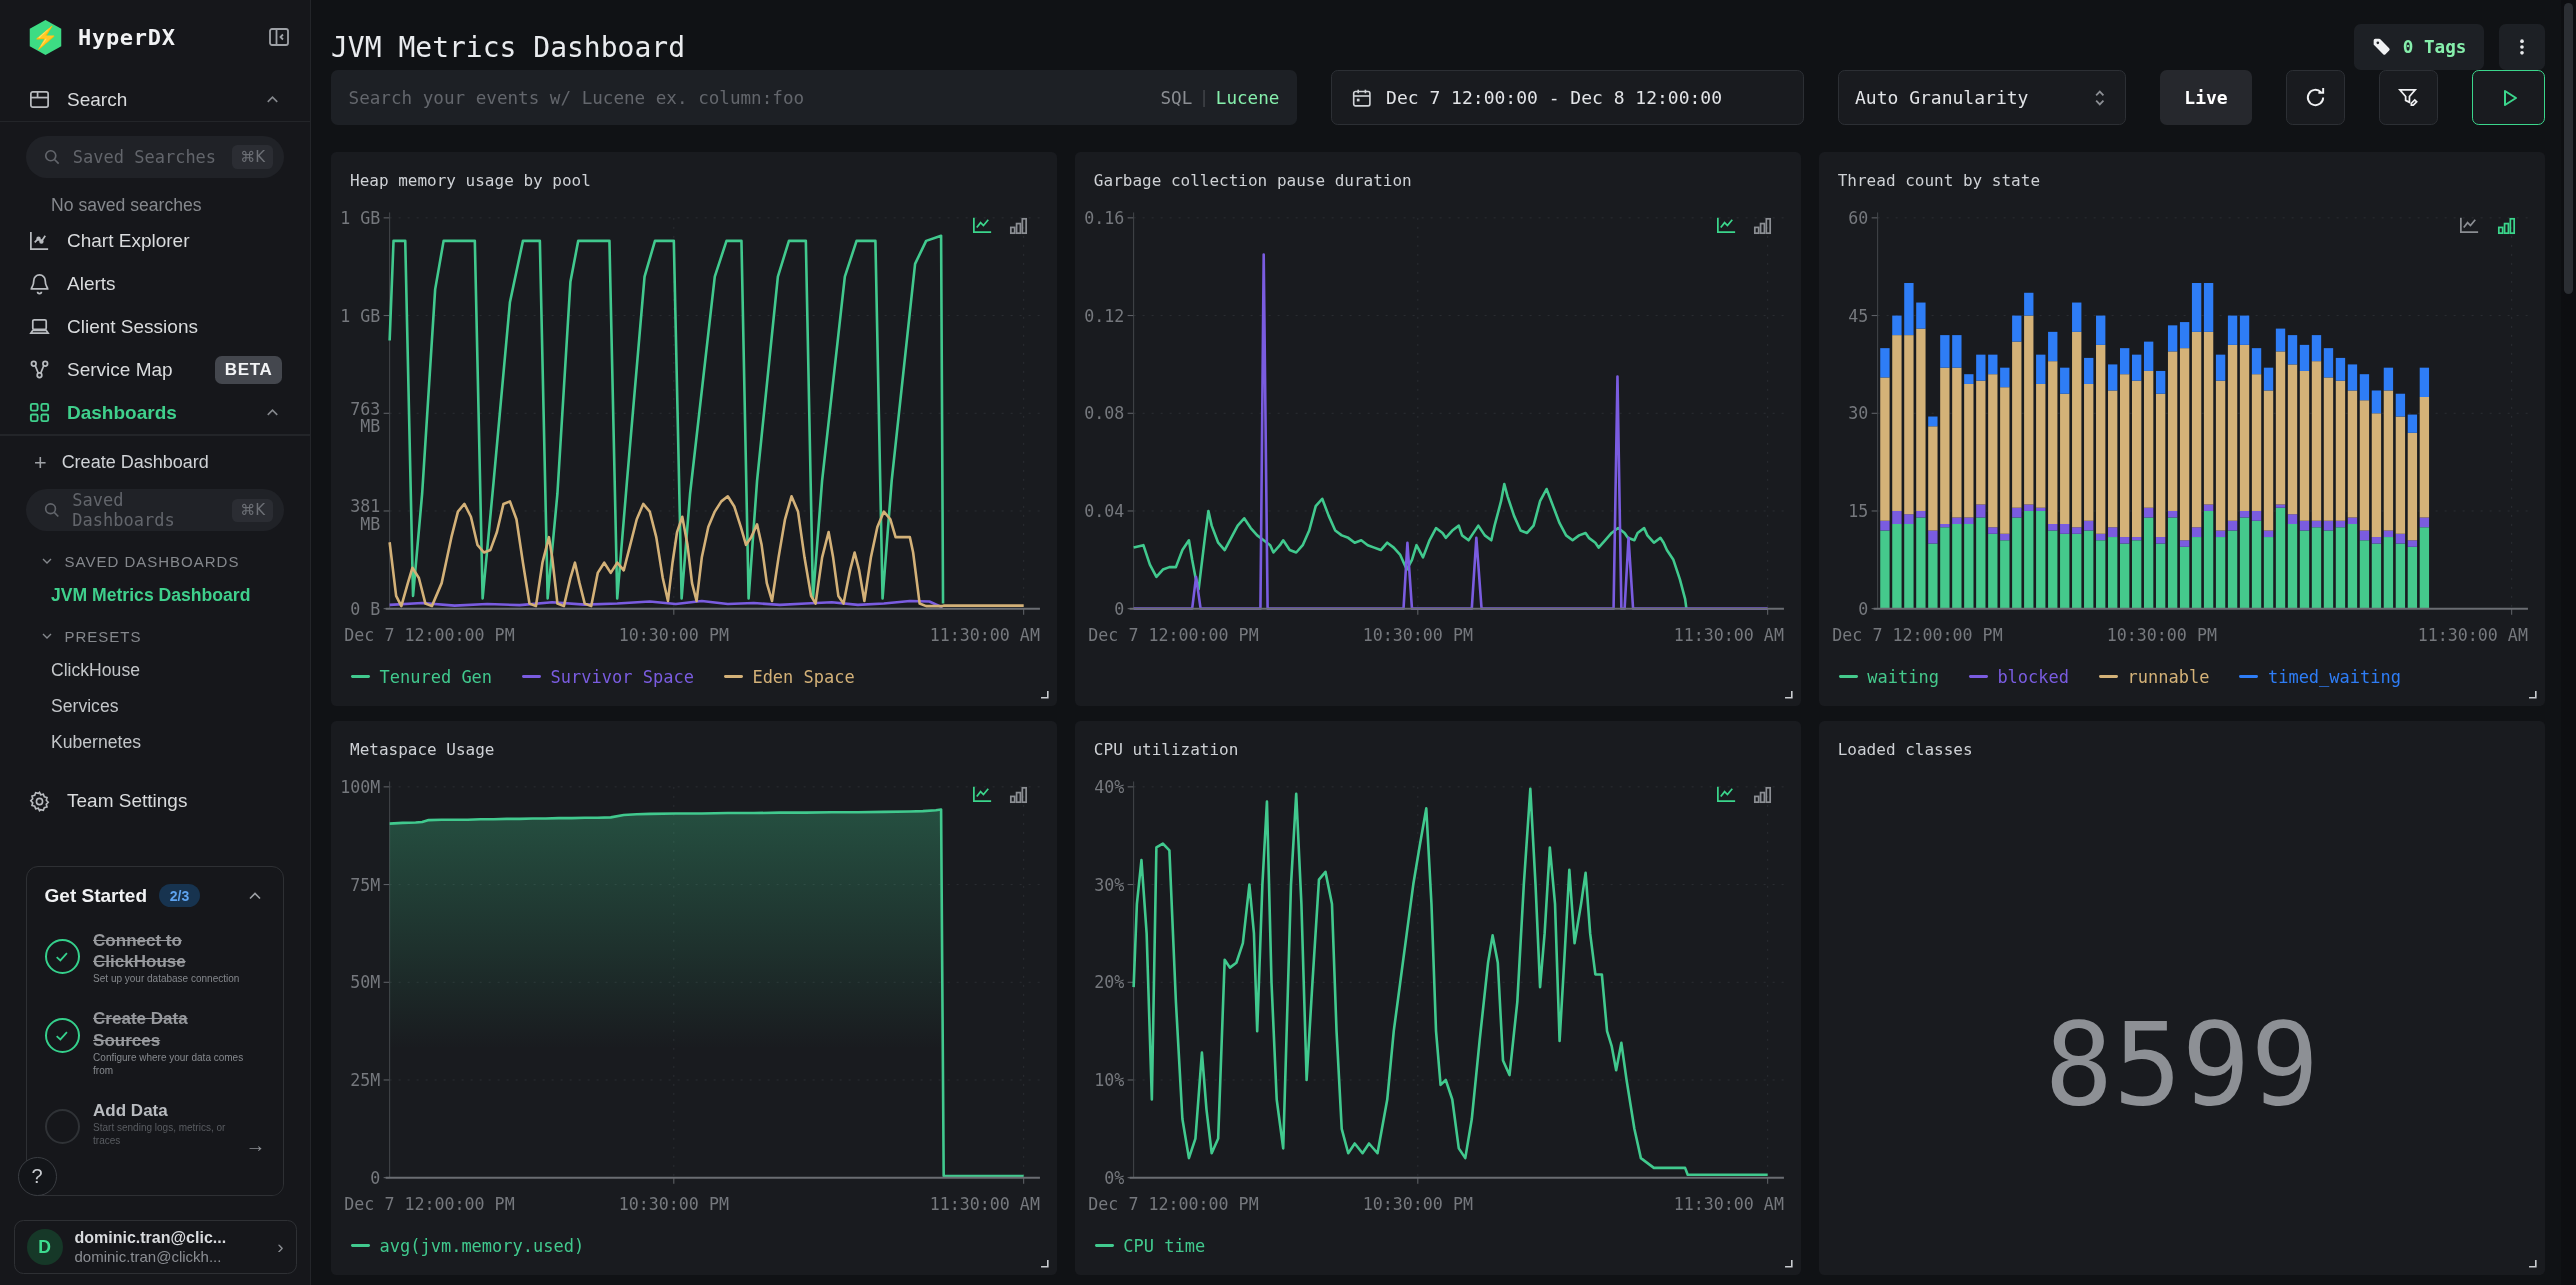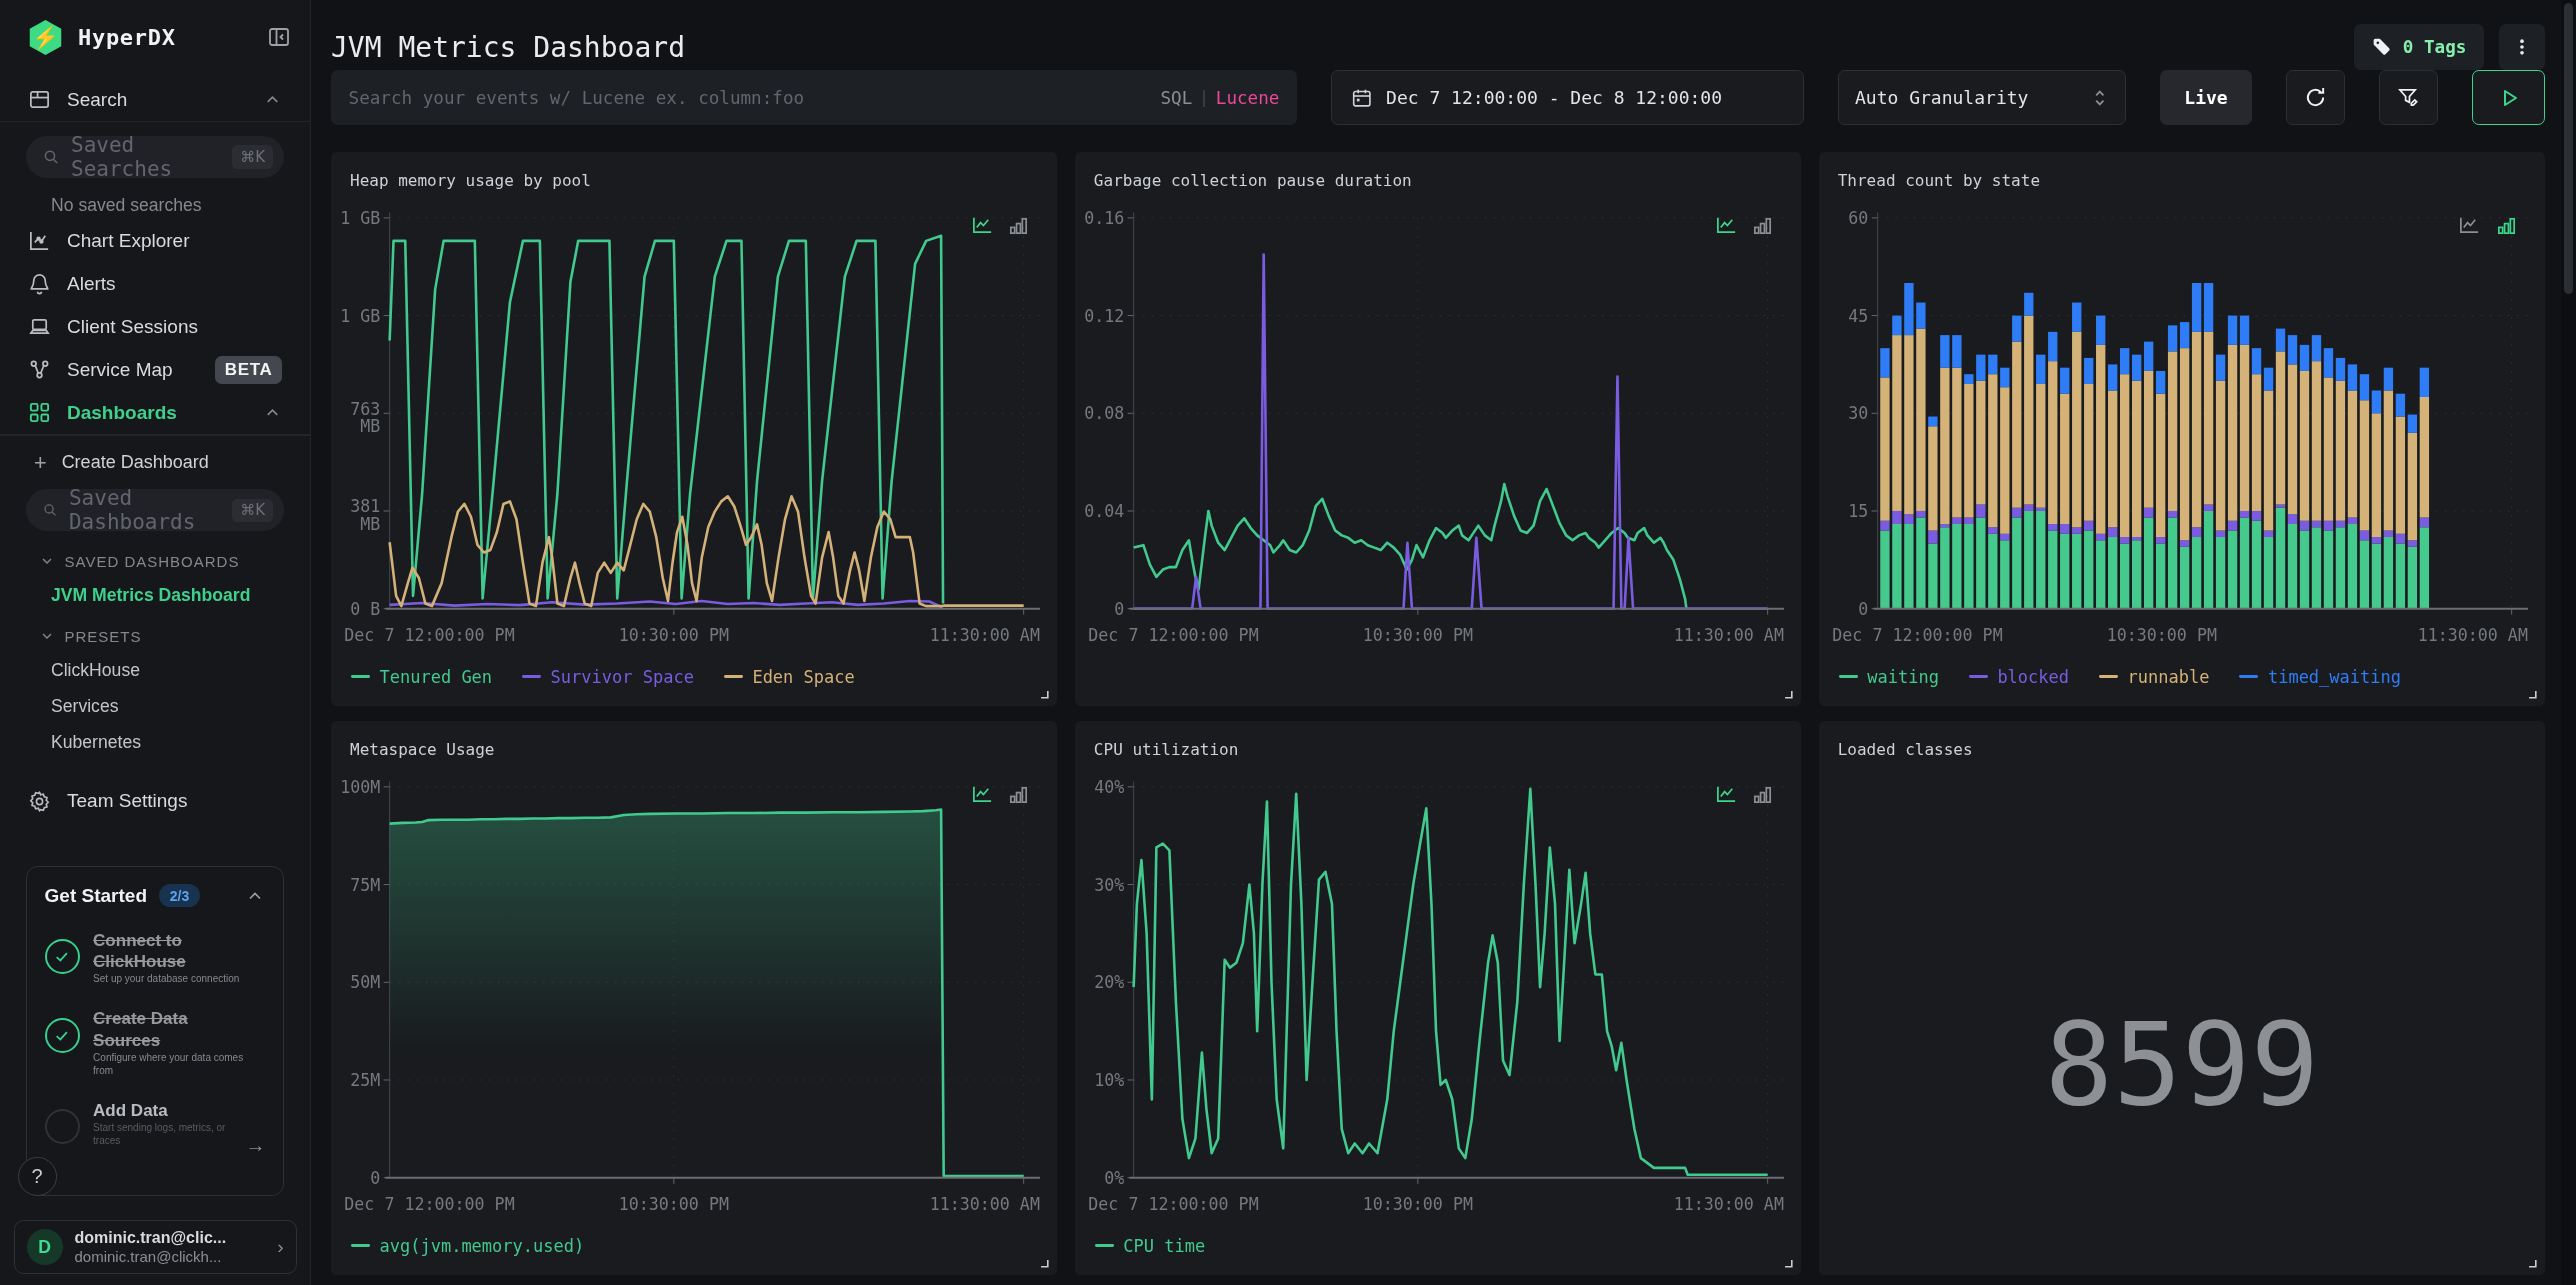--- a/index.html
+++ b/index.html
@@ -14,21 +14,21 @@
   .logo-hex { width:35px; height:35px; background:#3ddc84; border-radius:8px; display:flex; align-items:center; justify-content:center;
               clip-path:polygon(50% 0,95% 25%,95% 75%,50% 100%,5% 75%,5% 25%); }
   .logo-hex span { color:#0c2b18; font-size:21.6px; font-weight:bold; }
   .logo-text { font-family:"DejaVu Sans Mono", monospace; font-weight:bold; font-size:22px; color:#f1f2f4; margin-left:15px; letter-spacing:0.7px; }
   .collapse-btn { margin-left:auto; cursor:pointer; }
   .navrow { display:flex; align-items:center; gap:16px; padding:0 28px; height:43px; font-size:19px; color:#d9dbdd; cursor:pointer; }
   .navrow .chev { margin-left:auto; }
   .nav-icon { width:23px; height:23px; flex:0 0 23px; }
   .sb-divider { height:1.4px; background:#232529; margin:0; }
   .pill { margin:13.5px 26px 0 26px; height:42px; background:#202227; border-radius:21.6px; display:flex; align-items:center; padding:0 10.8px 0 16px; cursor:text; }
-  .pill .ph { font-family:"DejaVu Sans Mono", monospace; font-size:21px; color:#62656b; margin-left:10.8px; }
+  .pill .ph { font-family:"DejaVu Sans Mono", monospace; font-size:17px; color:#62656b; margin-left:10.8px; }
   .kbd { margin-left:auto; background:#2b2d33; border-radius:5.4px; padding:2.7px 8px; font-size:15px; color:#6d7076; font-family:"DejaVu Sans", sans-serif; }
   .muted-line { font-size:17.6px; color:#85888d; padding:17.6px 0 2.7px 51px; }
   .beta { margin-left:auto; background:#44474e; color:#f2f3f5; font-size:17px; font-weight:bold; letter-spacing:0.7px; padding:4px 9.5px; border-radius:6.8px; }
   .green { color:#3fd08c !important; }
   .navrow.active { font-weight:bold; }
   .create-row { display:flex; align-items:center; gap:15px; padding:16px 28px 2.7px 34px; font-size:18px; color:#cfd2d6; cursor:pointer; }
   .plus { font-size:21.6px; color:#9ea1a6; line-height:1; }
   .section-label { display:flex; align-items:center; gap:9.5px; padding:21.6px 28px 0 39px; font-size:15px; letter-spacing:1px; color:#85888d; cursor:pointer; }
   .dash-item { padding:15px 28px 0 51px; font-size:17.6px; color:#c3c6c9; cursor:pointer; }
   .dash-item.activedash { color:#3fd08c; font-weight:bold; }
@@ -68,21 +68,21 @@
               font-family:"DejaVu Sans Mono", monospace; font-size:17.6px; font-weight:bold; color:#86efac; cursor:pointer; }
   .kebab-btn { width:46px; height:46px; background:#1d2025; border-radius:6.8px; display:flex; align-items:center; justify-content:center; cursor:pointer; }
 
   .controls-row { display:flex; gap:34px; padding-right:16px; height:55px; }
   .search-box { flex:1; background:#1d2025; border-radius:6.8px; display:flex; align-items:center; padding:0 17.6px; }
   .search-box input { background:transparent; border:none; outline:none; flex:1; font-family:"DejaVu Sans Mono", monospace; font-size:17.6px; color:#cfd2d6; }
   .search-box input::placeholder { color:#63666c; }
   .mode { font-family:"DejaVu Sans Mono", monospace; font-size:17.6px; }
   .mode.sql { color:#8b8e93; cursor:pointer; }
   .mode-div { color:#43464b; margin:0 9.5px; font-size:17.6px; }
-  .mode.lucene { color:#ec4899; cursor:pointer; }
+  .mode.lucene { color:#86efac; cursor:pointer; }
   .ctl { background:#191b1f; border:1.4px solid #2c2f34; border-radius:6.8px; display:flex; align-items:center; justify-content:center;
          font-family:"DejaVu Sans Mono", monospace; font-size:18px; color:#e2e4e7; cursor:pointer; }
   .date-box { width:473px; gap:13.5px; padding:0 19px; justify-content:flex-start; }
   .gran-box { width:288px; padding:0 16px; }
   .gran-box .updown { margin-left:auto; }
   .live-btn { width:92px; background:#26282d; border:none; font-weight:bold; color:#fff; }
   .icon-btn { width:59px; }
   .play-btn { width:73px; border-color:#3bd68c; }
 
   

